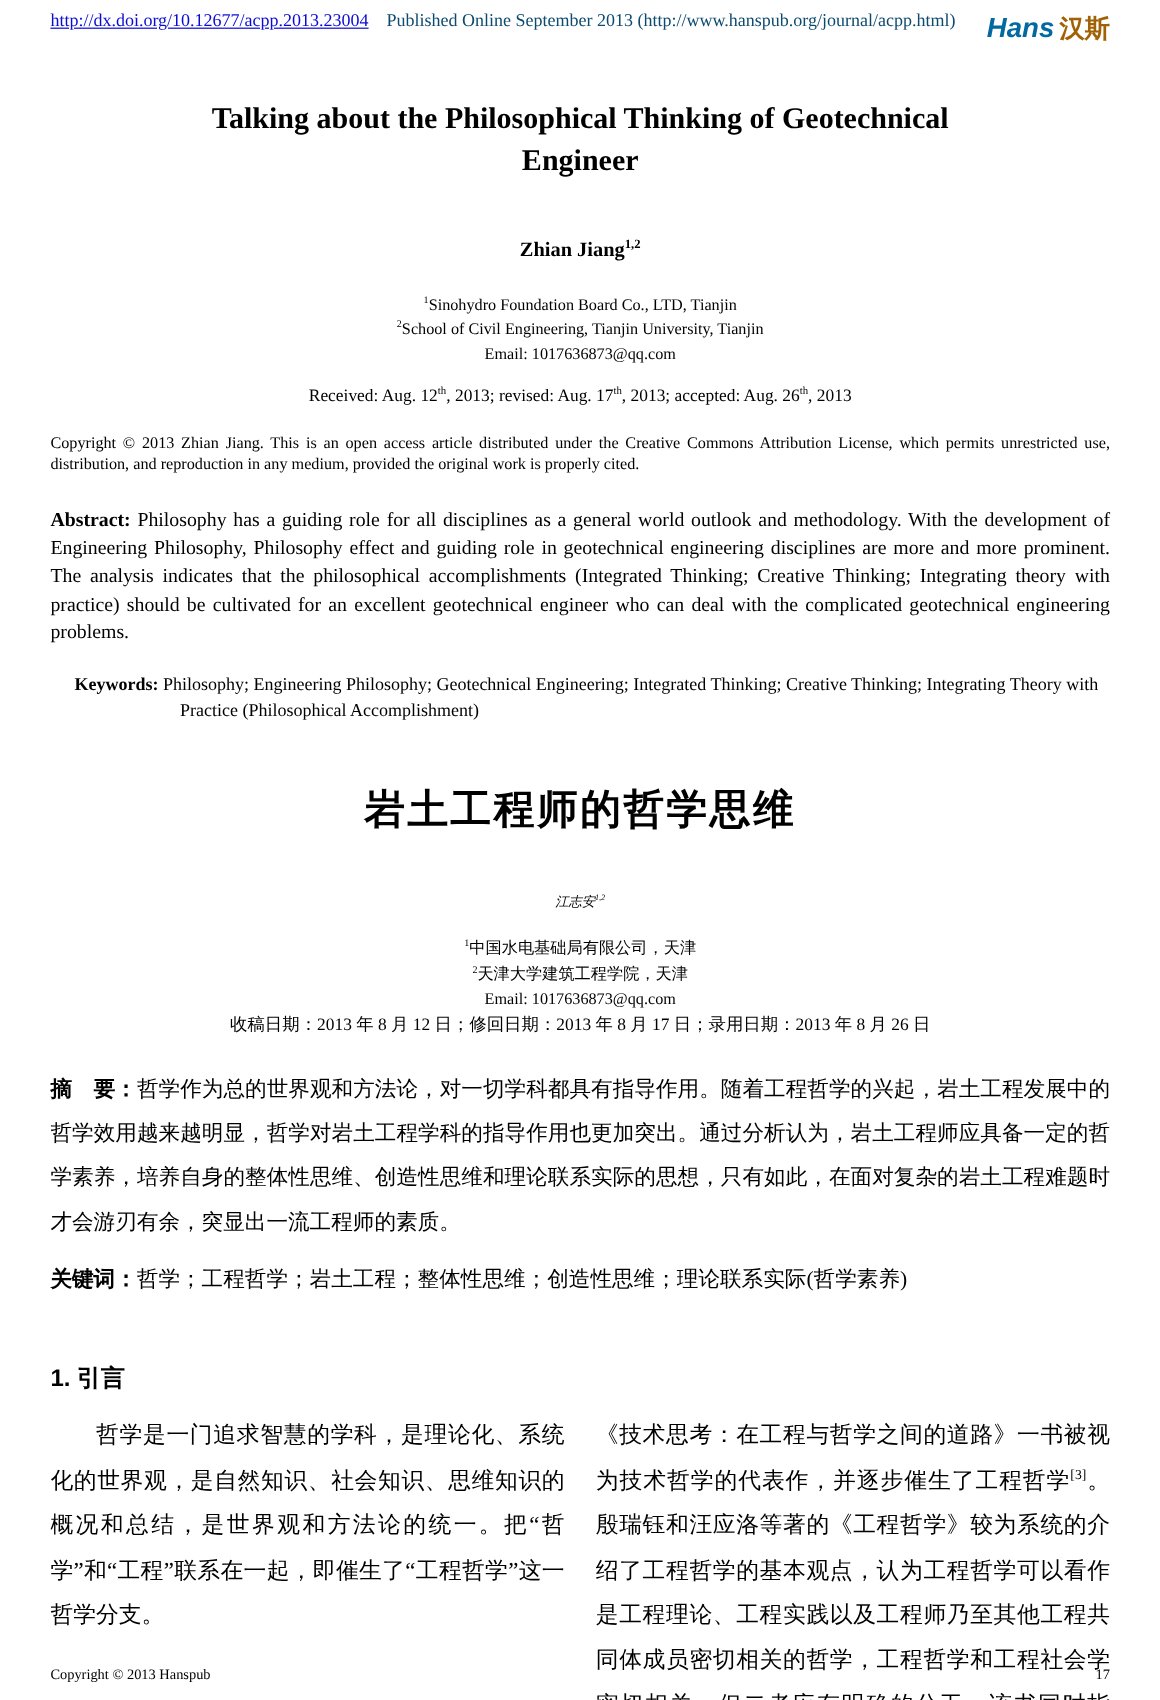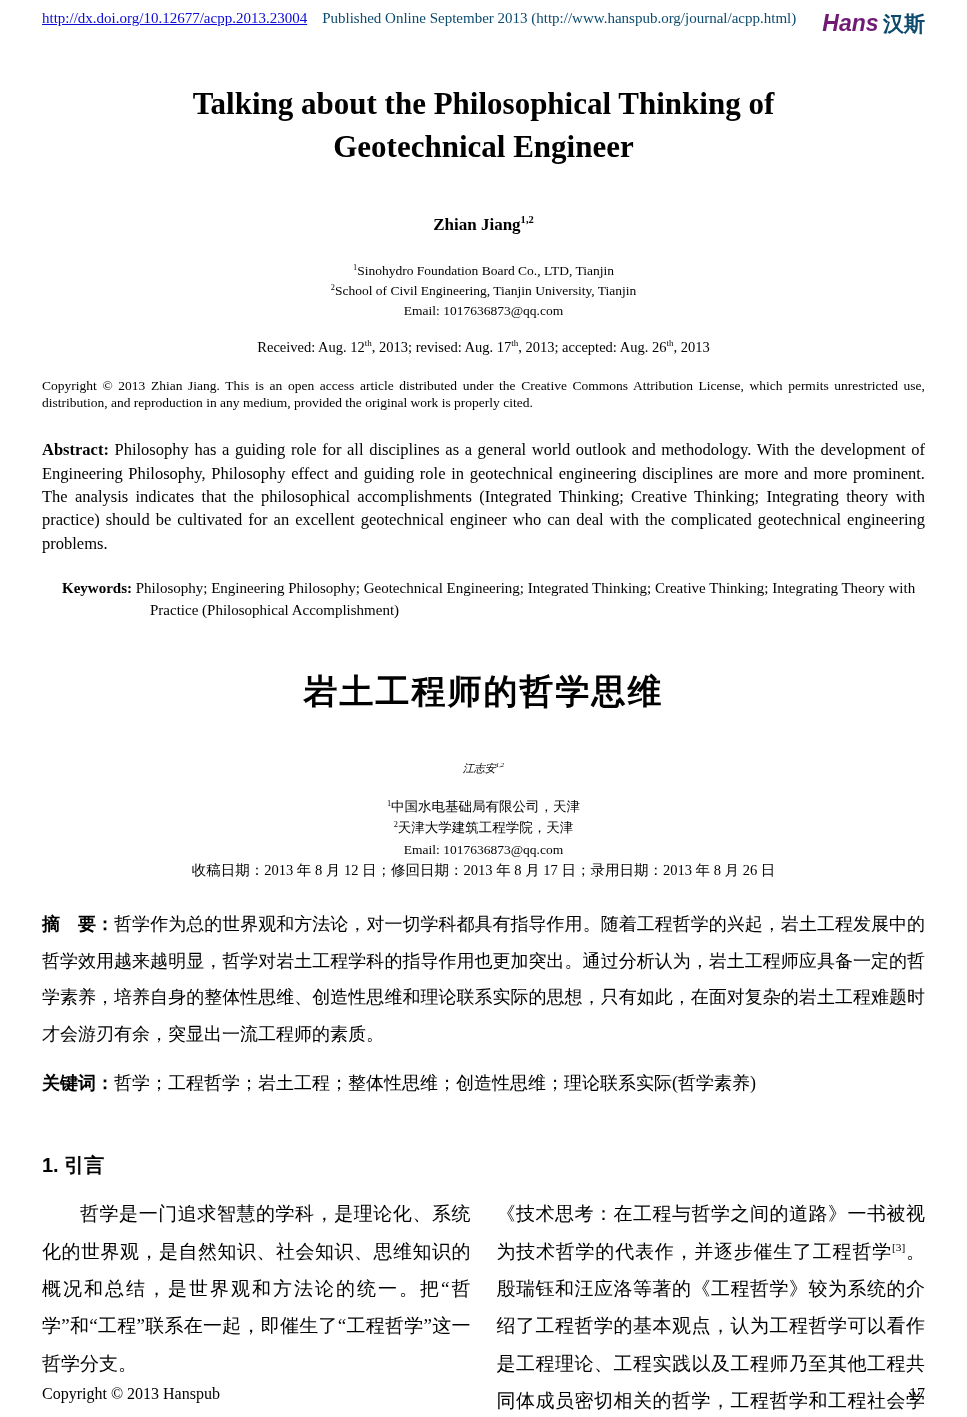--- a/index.html
+++ b/index.html
@@ -14,29 +14,29 @@
   .page { padding: 8px 42px 0 42px; }
 
   
   .header { display: flex; justify-content: space-between; align-items: flex-start; }
   .header-left { font-size: 15px; line-height: 1.45; }
   .journal-name { font-style: italic; font-weight: bold; }
   .journal-cn { font-weight: bold; }
   .doi-link { color: #0b0bd6; text-decoration: underline; cursor: pointer; }
   .published { color: #0c4a6e; }
   .logo { font-family: "Liberation Sans", "DejaVu Sans", sans-serif; white-space: nowrap; padding-top: 2px; }
-  .logo-hans { color: #701a75; font-weight: bold; font-style: italic; font-size: 23px; letter-spacing: 0px; }
-  .logo-cn { color: #0c4a6e; font-weight: bold; font-size: 21px; }
+  .logo-hans { color: #0369a1; font-weight: bold; font-style: italic; font-size: 23px; letter-spacing: 0px; }
+  .logo-cn { color: #a16207; font-weight: bold; font-size: 21px; }
 
   
   .title-en {
     margin: 44px auto 0 auto;
     max-width: 700px;
     text-align: center;
-    font-size: 31px;
+    font-size: 25px;
     font-weight: bold;
     line-height: 1.4;
   }
   .author-en { margin-top: 46px; text-align: center; font-size: 17px; font-weight: bold; }
   sup { font-size: 62%; vertical-align: super; line-height: 0; }
   .affil { margin-top: 26px; text-align: center; font-size: 13.5px; line-height: 1.5; }
   .received-en { margin-top: 17px; text-align: center; font-size: 14.5px; }
   .copyright-note { margin-top: 21px; font-size: 13.5px; line-height: 1.32; text-align: justify; }
   .abstract-en { margin-top: 26px; font-size: 16.5px; line-height: 1.42; text-align: justify; }
   .lead-label { font-weight: bold; }
@@ -66,21 +66,21 @@
   }
   .columns { display: flex; gap: 26px; margin-top: 16px; }
   .col { width: 430px; font-size: 19px; line-height: 1.97; text-align: justify; }
   .col p.indent { text-indent: 2em; }
   .col sup { font-size: 60%; }
 
   
   .footer {
     position: absolute; left: 42px; right: 42px; bottom: 14px;
     display: flex; justify-content: space-between;
-    font-size: 16px;
+    font-size: 12px;
   }
 </style>
 </head>
 <body>
 
 <div class="page">
 
   <div class="header">
     <div class="header-left">
       <div><span class="doi-link">http://dx.doi.org/10.12677/acpp.2013.23004</span>&nbsp;&nbsp;&nbsp;&nbsp;<span class="published">Published Online September 2013 (http://www.hanspub.org/journal/acpp.html)</span></div>

